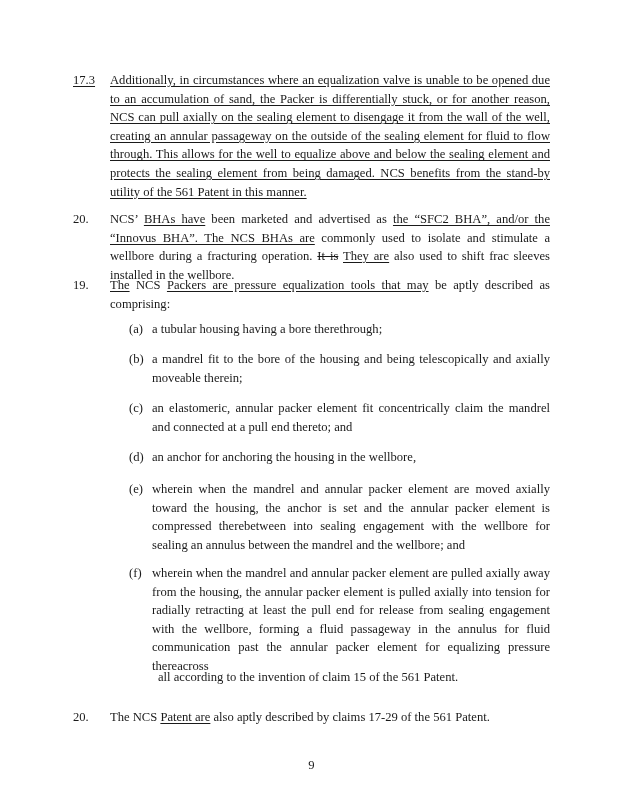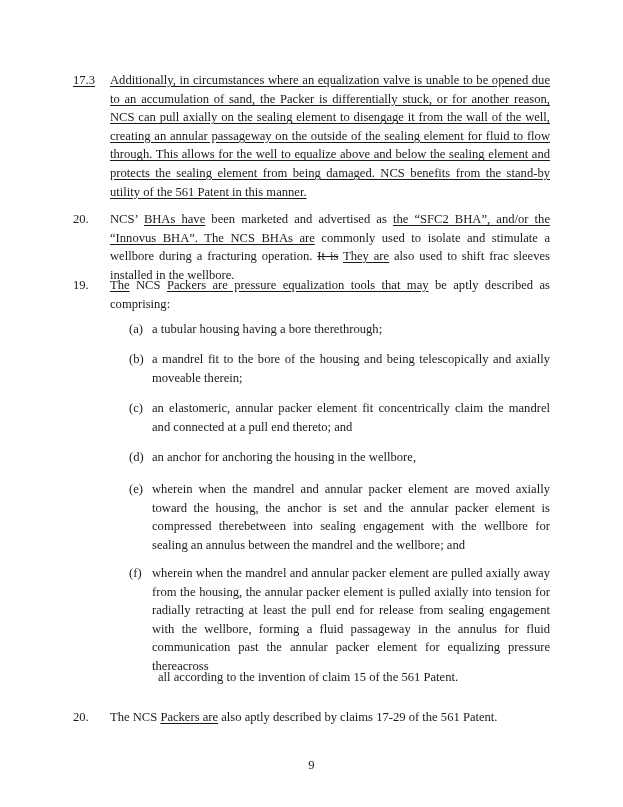--- a/index.html
+++ b/index.html
@@ -63,17 +63,17 @@
   </div>
   <div class="item" style="top:564px;">
     <span class="lbl">(f)</span>
     <div class="txt">wherein when the mandrel and annular packer element are pulled axially away from the housing, the annular packer element is pulled axially into tension for radially retracting at least the pull end for release from sealing engagement with the wellbore, forming a fluid passageway in the annulus for fluid communication past the annular packer element for equalizing pressure thereacross</div>
   </div>
 
   <div class="trail" style="top:668px;">all according to the invention of claim 15 of the 561 Patent.</div>
 
   <div class="para" style="top:708px;">
     <span class="num">20.</span>
-    <div class="body"><span>The NCS </span><span class="u">Packers are</span><span> also aptly described by claims 17-29 of the 561 Patent.</span></div>
+    <div class="body"><span>The NCS </span><span class="u">Patent are</span><span> also aptly described by claims 17-29 of the 561 Patent.</span></div>
   </div>
 
   <div class="pgnum">9</div>
 </div>
 
 </body></html>

